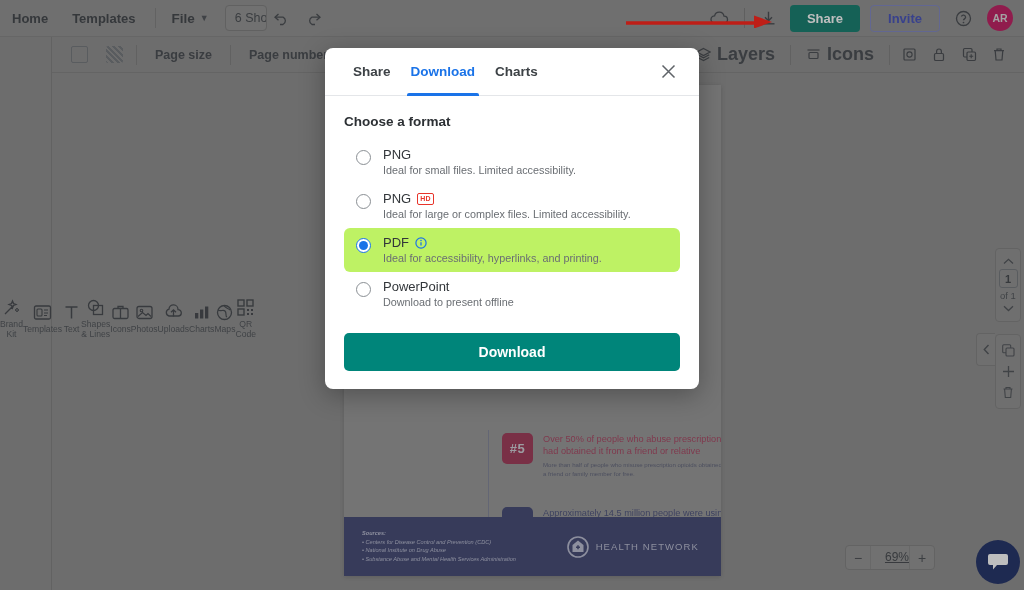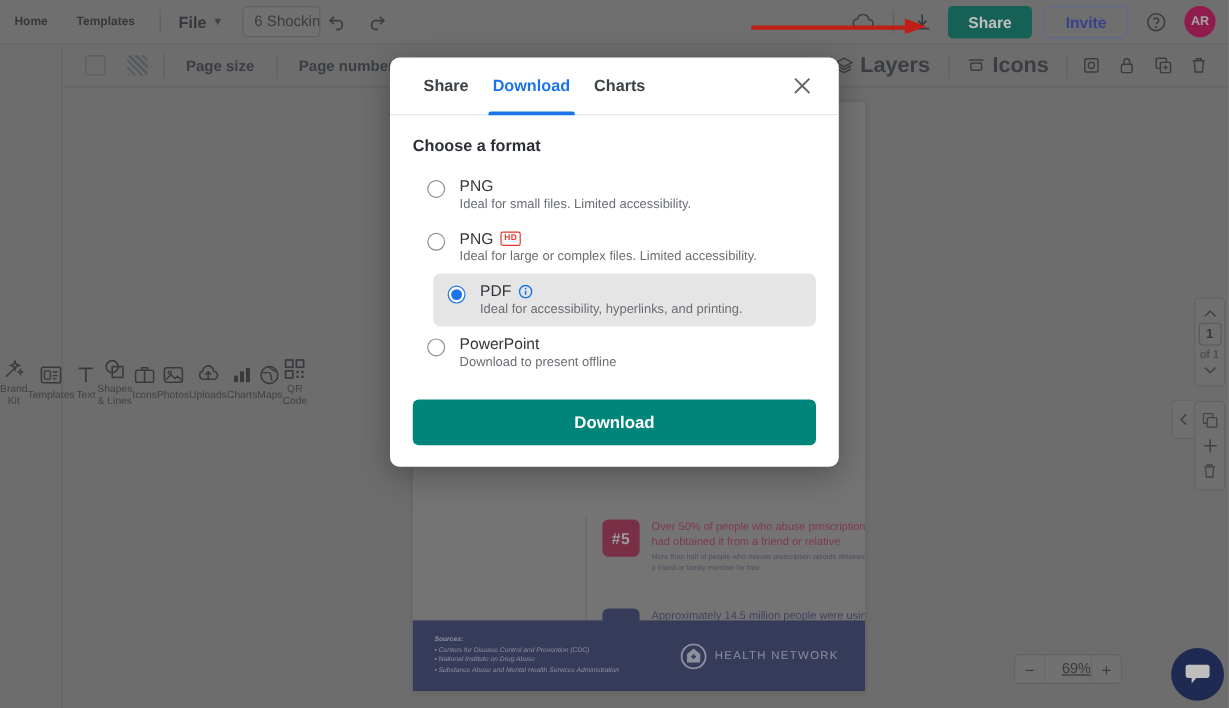--- a/index.html
+++ b/index.html
@@ -12,21 +12,21 @@
   #app { position: relative; width: 1024px; height: 590px; }
 
   
   .topbar {
     position: absolute; top: 0; left: 0; width: 1024px; height: 37px;
     background: #8e8e8e;
     display: flex; align-items: center;
     border-bottom: 1px solid #818181;
   }
   .tb-link {
-    font-size: 10px; font-weight: bold; color: #3b3f44;
+    font-size: 13px; font-weight: bold; color: #3b3f44;
     padding: 0 12px; line-height: 37px; cursor: pointer; white-space: nowrap;
   }
   .tb-sep { width: 1px; height: 20px; background: #7b7b7b; margin: 0 8px; }
   .file-menu {
     display: flex; align-items: center; gap: 5px;
     font-size: 13.5px; font-weight: bold; color: #3b3f44;
     padding: 0 8px; cursor: pointer;
   }
   .chev { font-size: 9px; color: #4a4e53; line-height: 1; }
   .title-field {
@@ -216,21 +216,21 @@
     align-items: center; justify-content: center; cursor: pointer; color: #5f6368;
   }
   .modal-body { padding: 18px 19px 0; flex: 1; }
   .modal-h {
     font-size: 13.5px; font-weight: bold; color: #2c3034; margin-bottom: 11px;
   }
   .opt {
     display: flex; align-items: flex-start; gap: 12px;
     padding: 7px 12px 8px; border-radius: 6px; cursor: pointer;
   }
-  .opt.selected { background: #e5e5e5; margin-left: 17px; }
+  .opt.selected { background: #bef264; }
   .radio {
     width: 15px; height: 15px; border-radius: 50%; border: 1.6px solid #8a8f94;
     flex: 0 0 auto; margin-top: 3px; background: #fff;
   }
   .opt.selected .radio { border-color: #1a73e8; border-width: 1.6px; position: relative; }
   .opt.selected .radio::after {
     content: ""; position: absolute; inset: 2px; border-radius: 50%; background: #1a73e8;
   }
   .opt-title {
     font-size: 13px; color: #32363a; display: flex; align-items: center; gap: 6px;

